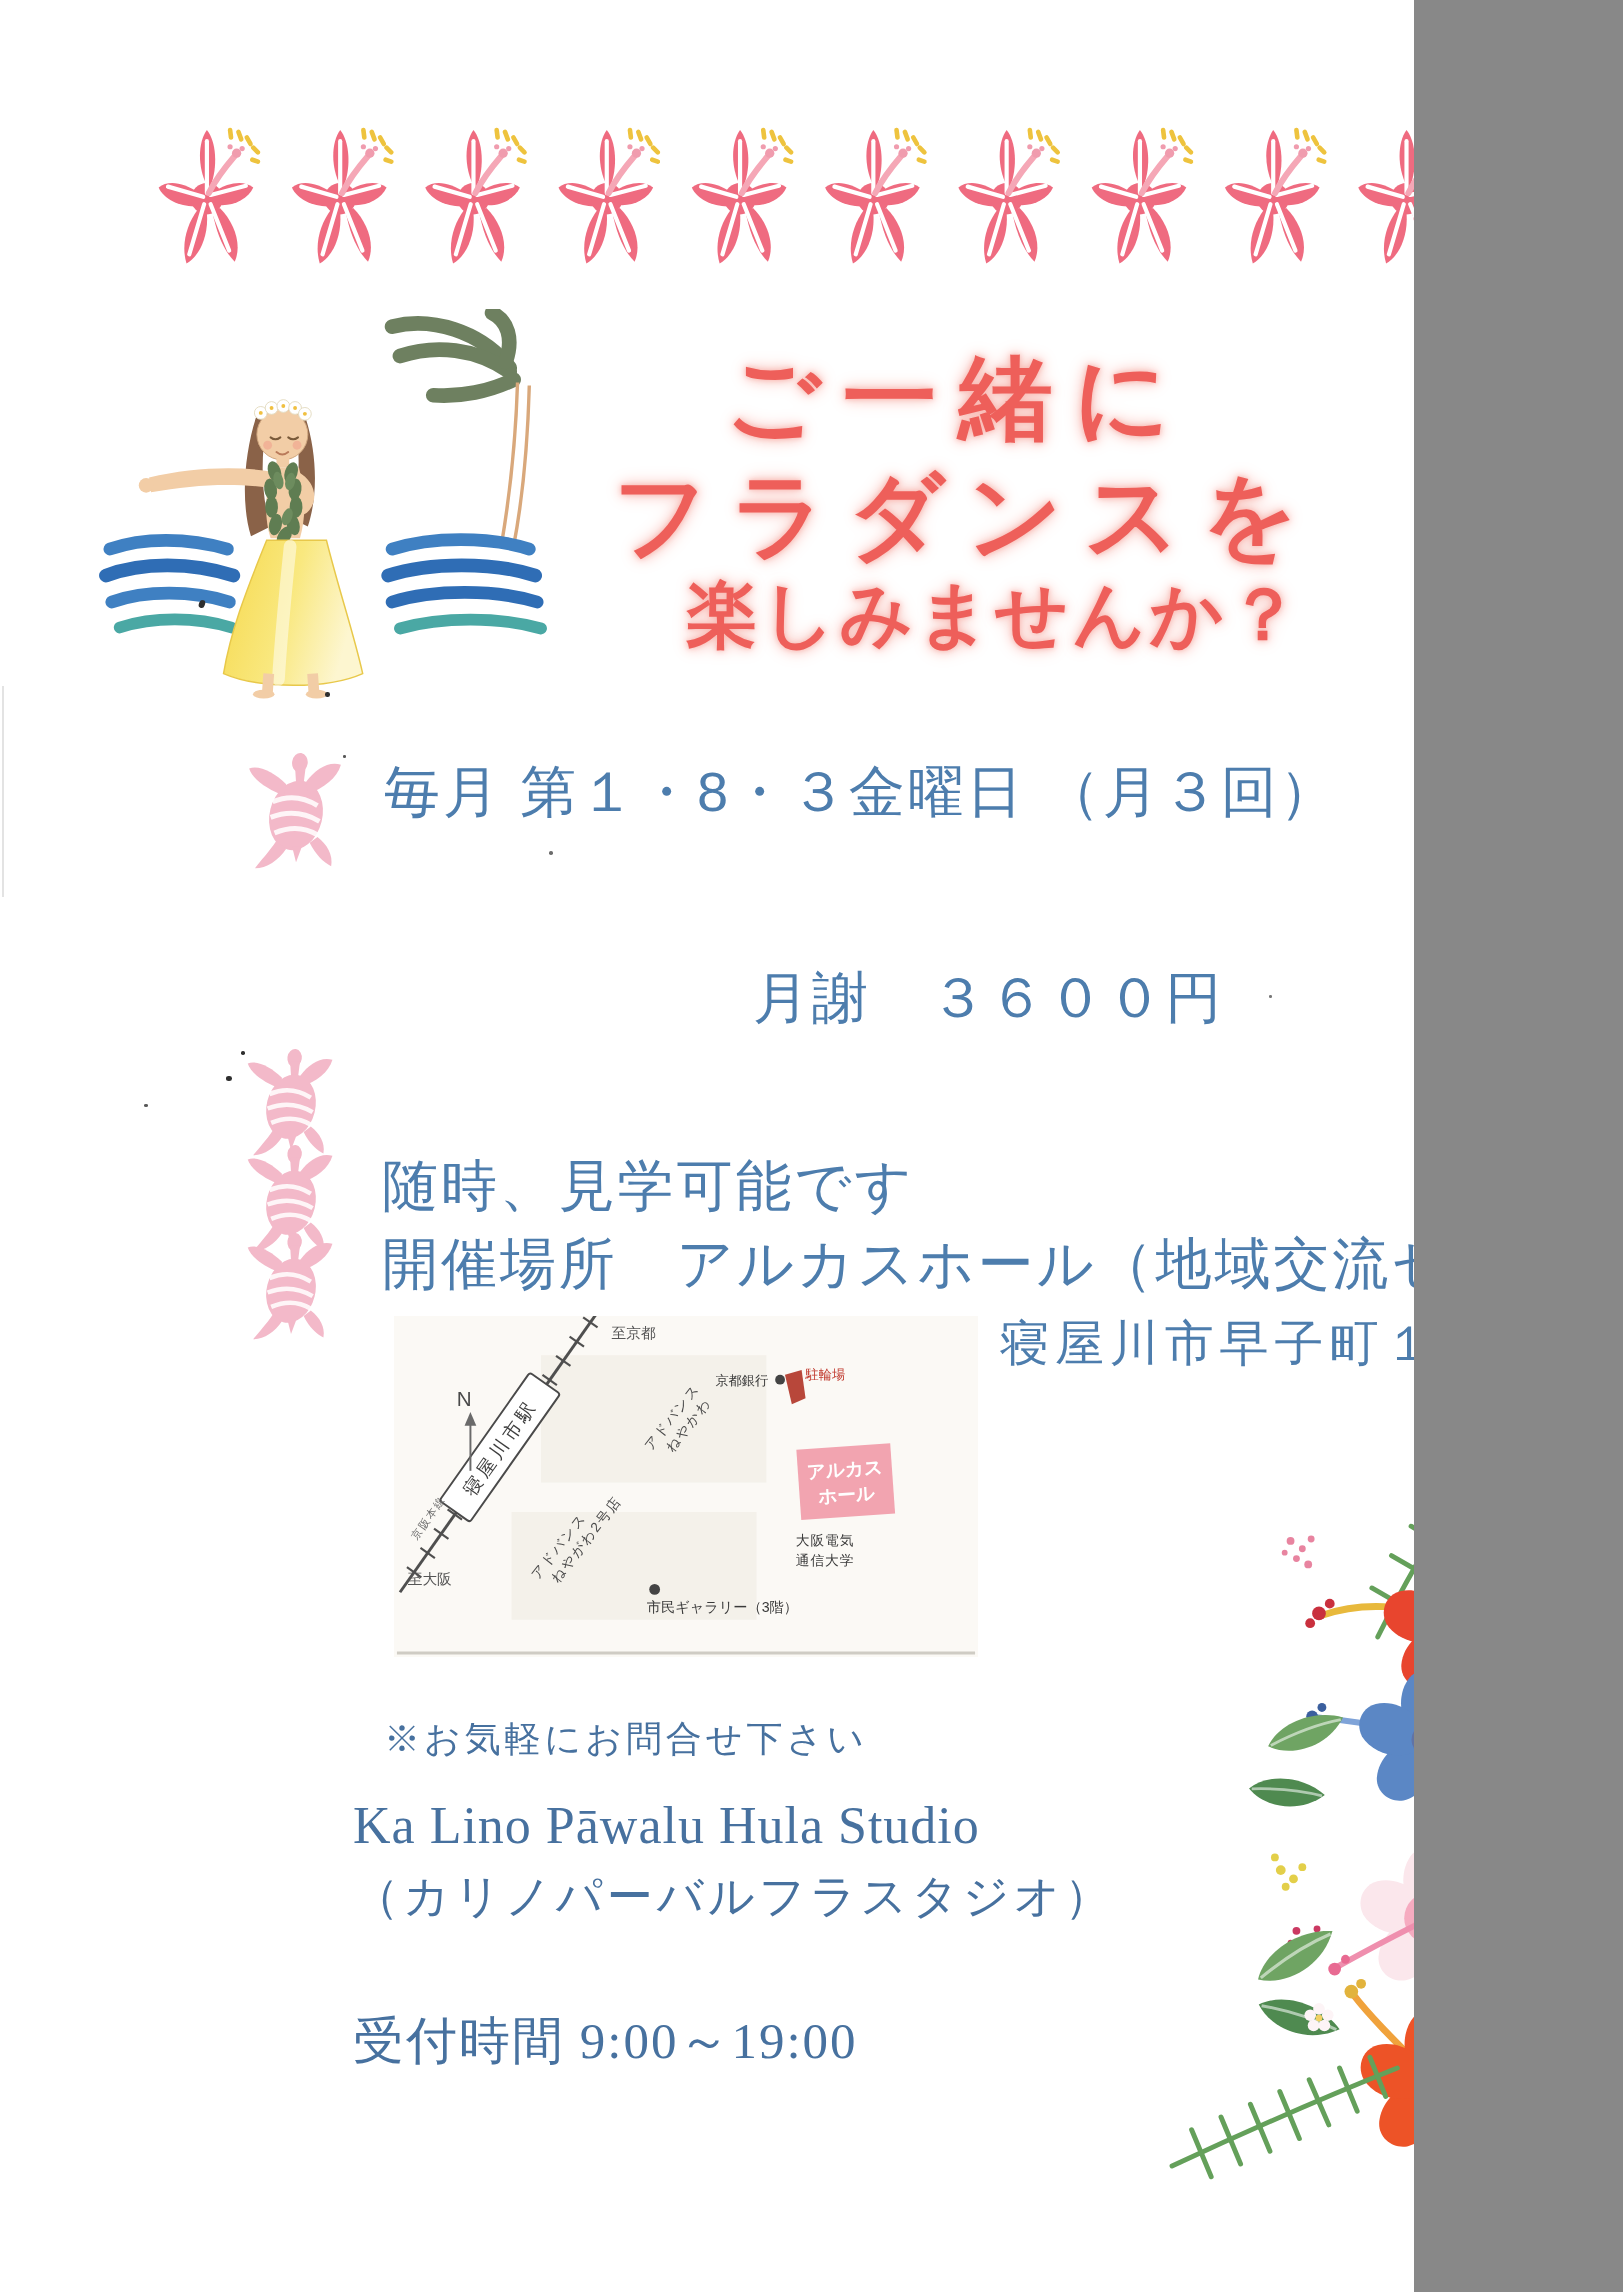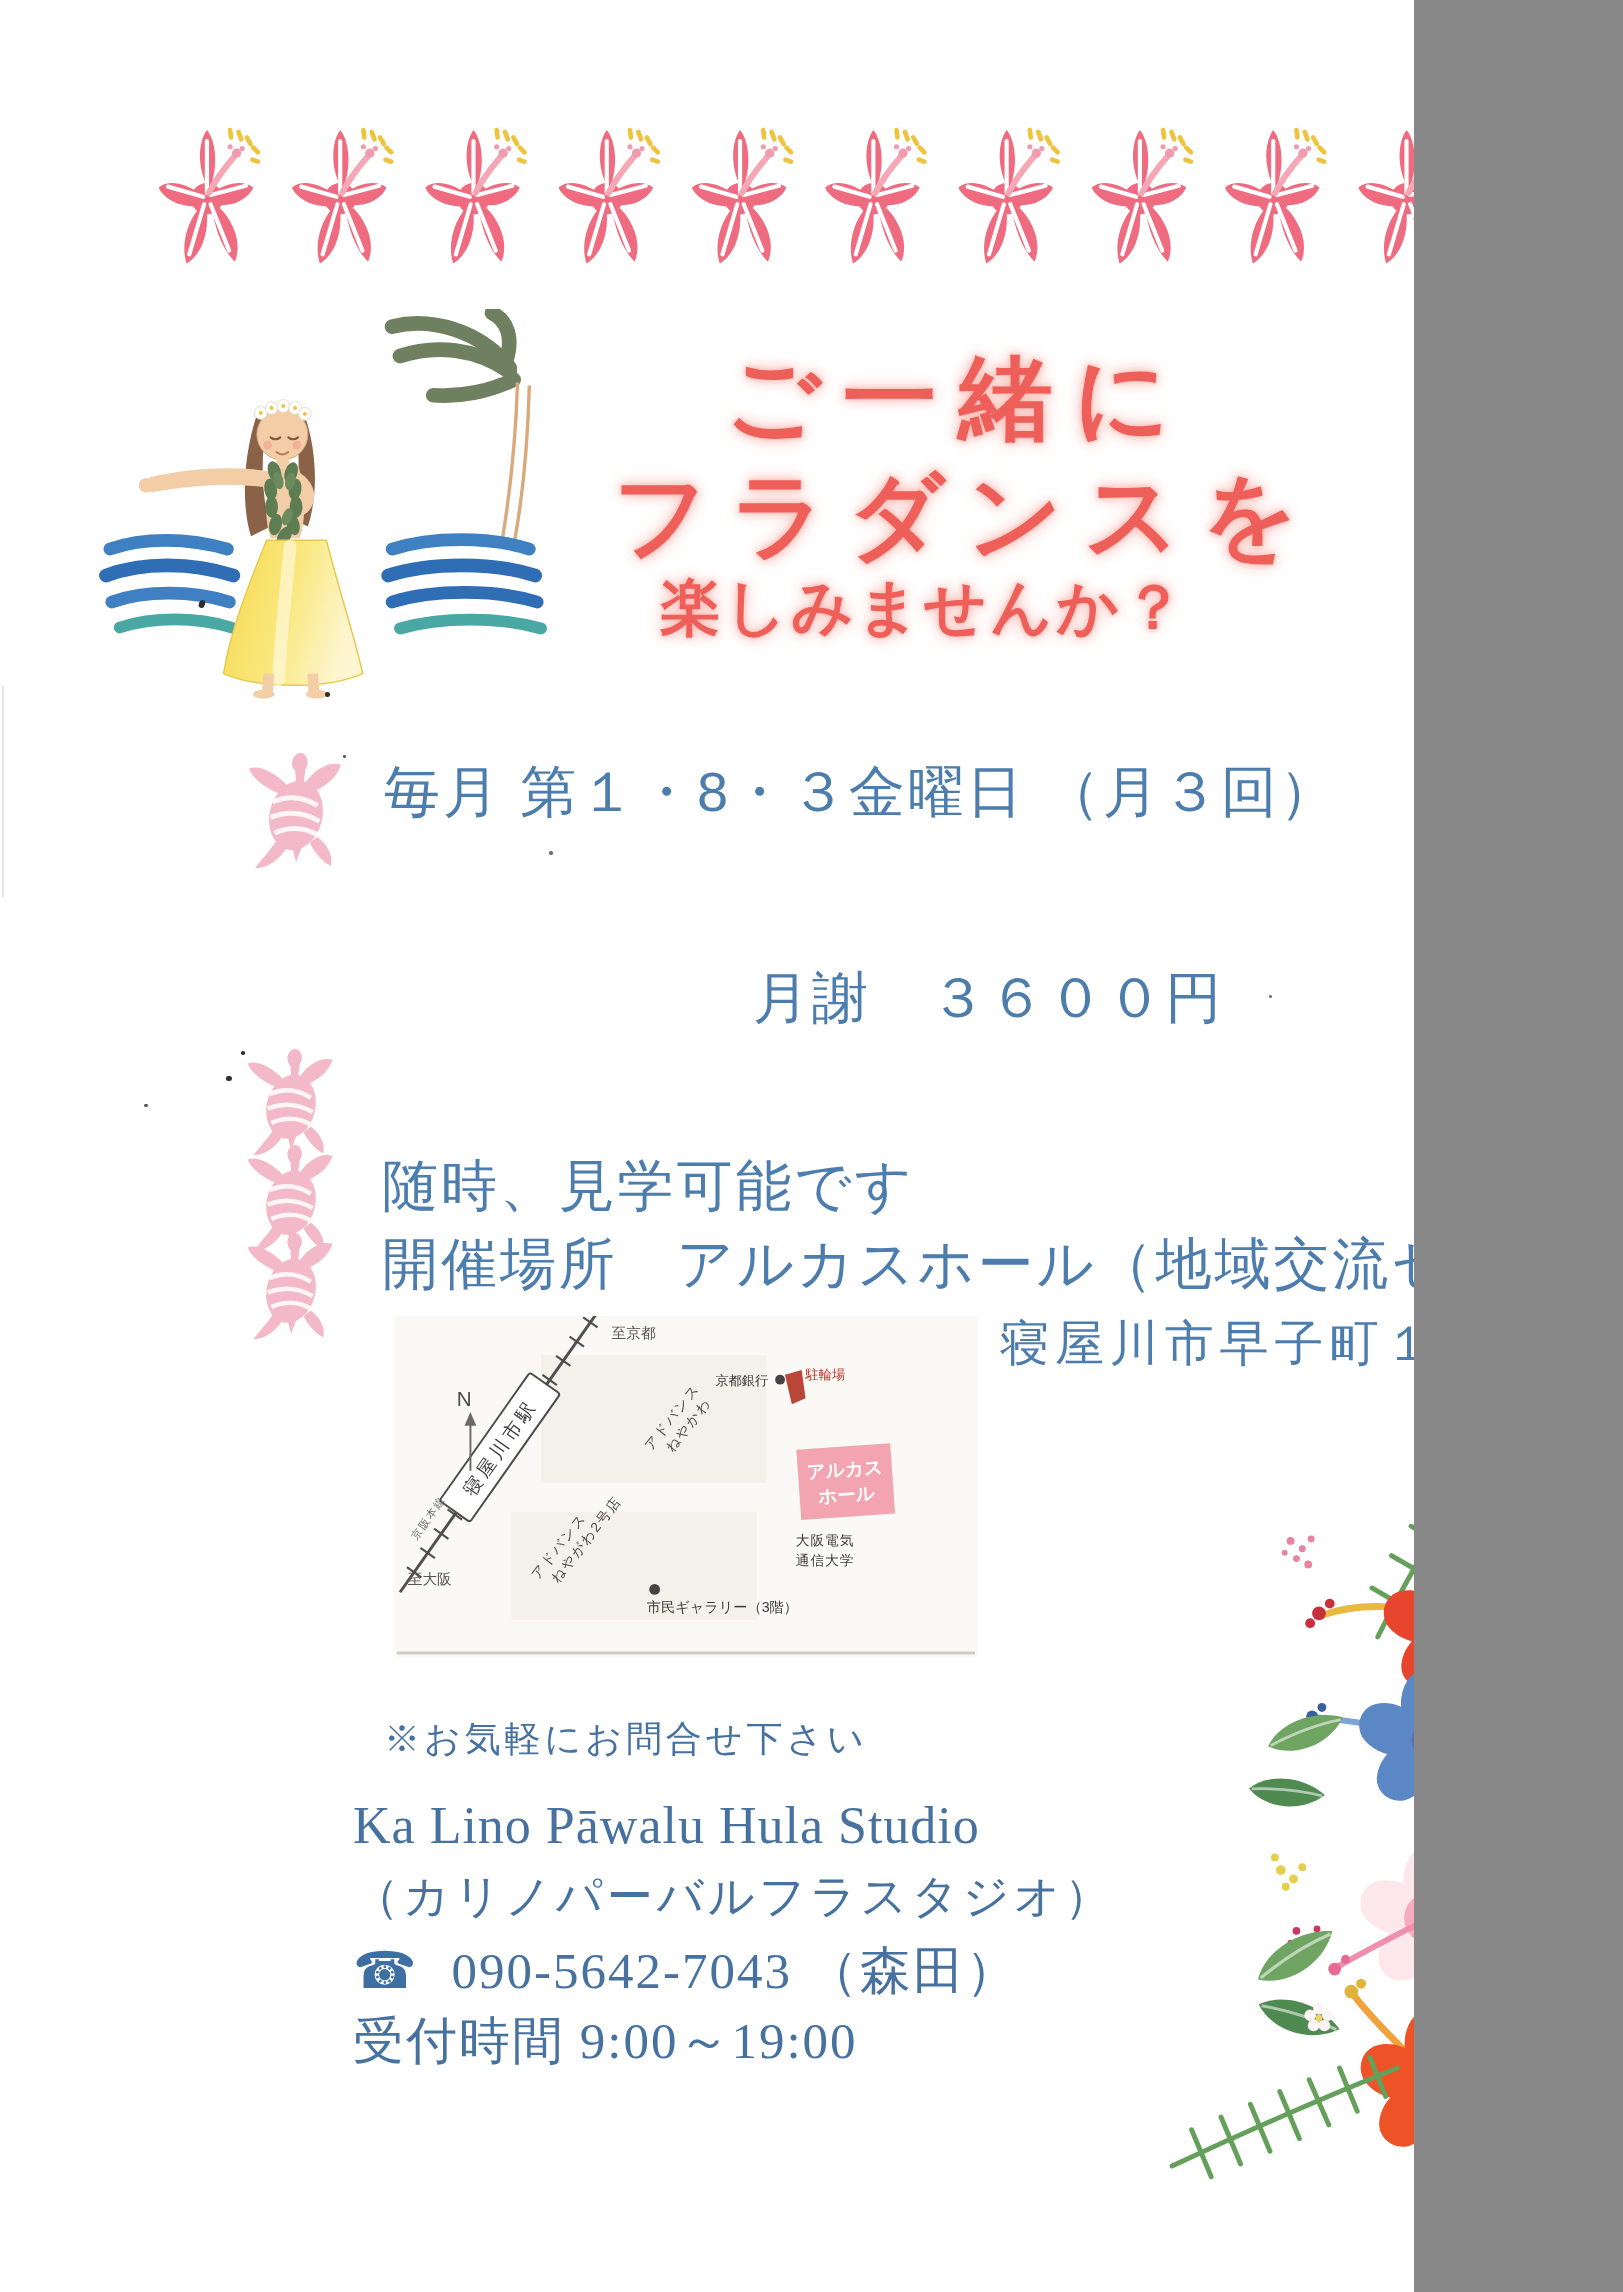--- a/index.html
+++ b/index.html
@@ -5,21 +5,21 @@
 <style>
   html,body{margin:0;padding:0;background:#888;}
   .page{position:relative;width:1414px;height:2293px;background:#ffffff;overflow:hidden;
         font-family:"Liberation Sans","DejaVu Sans",sans-serif;}
   .abs{position:absolute;white-space:nowrap;}
   
   .title-line{position:absolute;font-weight:bold;color:#ee5f5a;white-space:nowrap;
       text-shadow:0 0 4.9px #f9b7b1, 0 0 11.8px #f8c3bd, 0 0 19.6px #fbd4cf;}
   .tl1{left:725px;top:335px;font-size:94px;letter-spacing:21.6px;}
   .tl2{left:613px;top:453px;font-size:94px;letter-spacing:21.6px;}
-  .tl3{left:660px;top:567px;font-size:61px;letter-spacing:3.9px;}
+  .tl3{left:686px;top:567px;font-size:72px;letter-spacing:3.9px;}
   
   .jp-blue{position:absolute;color:#4d7dad;font-size:56px;letter-spacing:2.9px;white-space:nowrap;
            font-family:"Liberation Sans","DejaVu Sans",sans-serif;}
   
   .serif-blue{position:absolute;color:#47719f;white-space:nowrap;
            font-family:"Liberation Serif","DejaVu Serif",serif;}
   .center-line{left:353px;width:941px;}
   
   .speck{position:absolute;background:#2e2e2e;border-radius:45%;}
   .edge-line{position:absolute;background:#e3e3e3;}
@@ -314,23 +314,20 @@
       </g>
 
       <circle cx="266" cy="279" r="5.5" fill="#444444"></circle>
       <text x="258" y="302" font-size="14.5" fill="#3a3a3a">市民ギャラリー（3階）</text>
     </svg>
   </div>
 
   <div class="serif-blue" style="left:384px;top:1715px;font-size:36px;letter-spacing:3.9px">※お気軽にお問合せ下さい</div>
   <div class="serif-blue center-line" style="top:1796px;font-size:52px;letter-spacing:1px">Ka Lino Pāwalu Hula Studio</div>
   <div class="serif-blue center-line" style="top:1866px;font-size:46px;letter-spacing:3.9px">（カリノパーバルフラスタジオ）</div>
-  <div class="serif-blue center-line" style="top:1937px;font-size:51px;letter-spacing:2px">
-    <span style="font-family:'DejaVu Sans',sans-serif;color:#3e6fa3;margin-right:33px">☎</span><span>090-5642-7043 （森田）</span>
-  </div>
   <div class="serif-blue center-line" style="top:2007px;font-size:51px;letter-spacing:2px">受付時間  9:00～19:00</div>
 
   <svg class="abs" style="left:1157px;top:1392px" width="467" height="823" viewBox="0 0 476 840">
 
     <g stroke="#64a05a" stroke-width="5" stroke-linecap="round" fill="none">
       <path d="M225,250 C260,180 310,90 372,28"></path>
       <path d="M245,215 l-26,-15"></path>
         <path d="M245,215 l24,15"></path>
       <path d="M265,182 l-26,-15"></path>
         <path d="M265,182 l24,15"></path>

